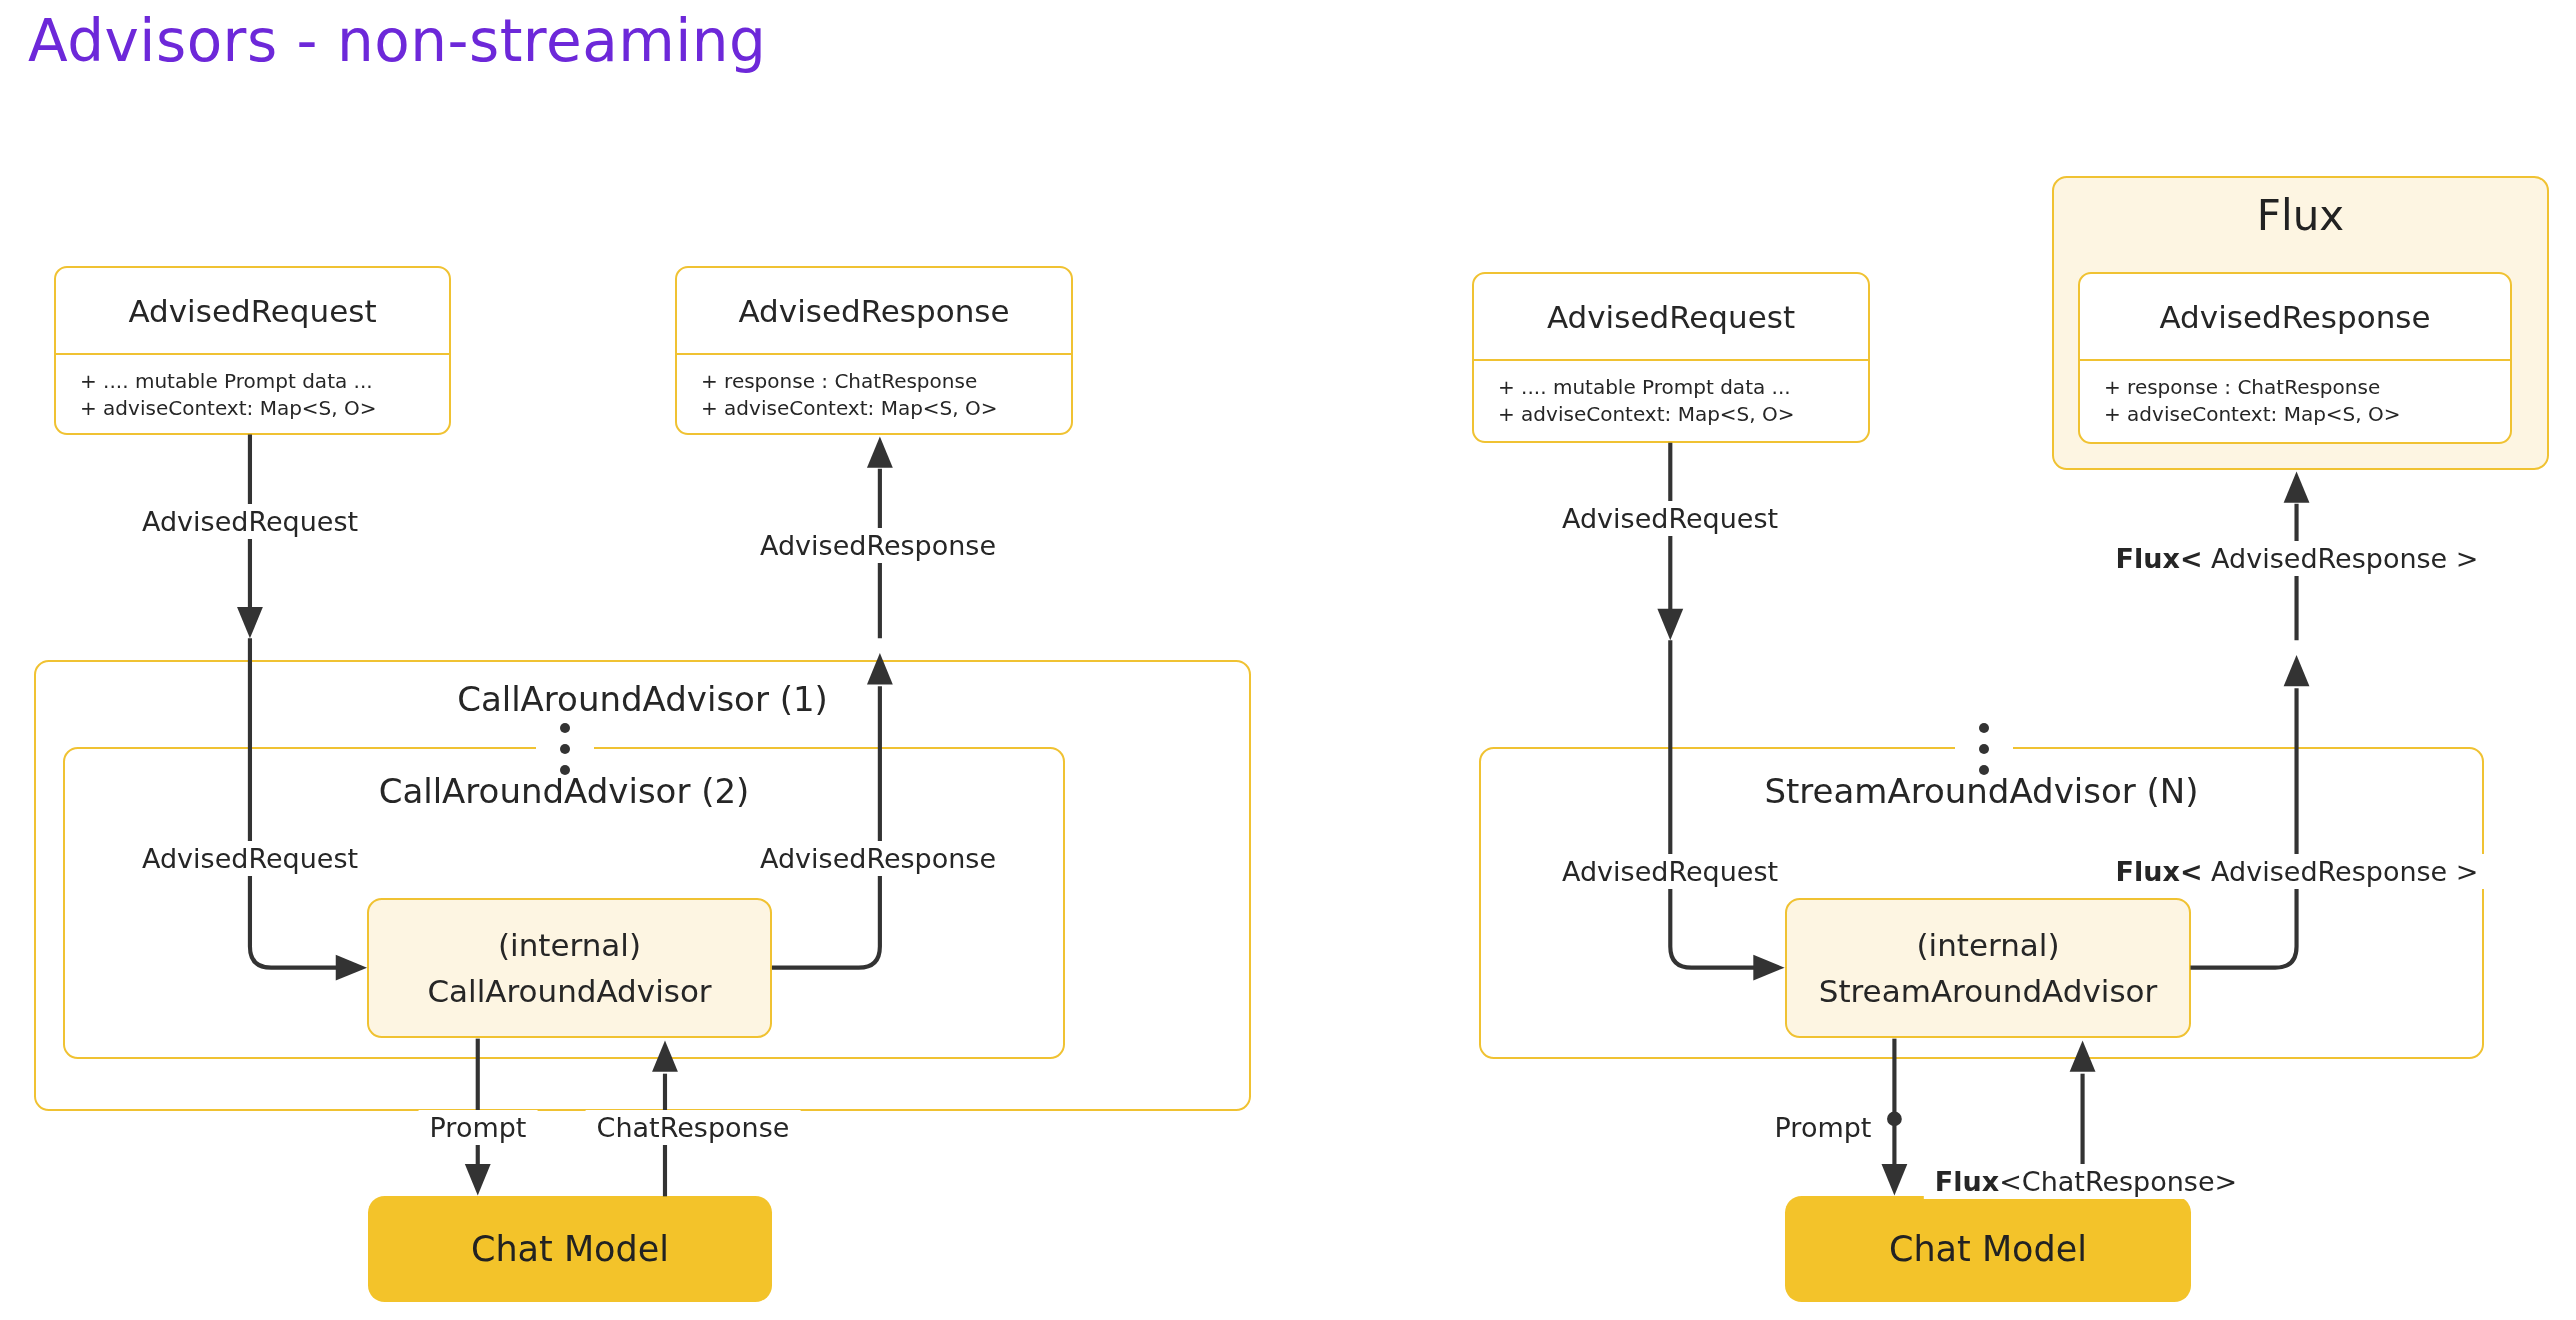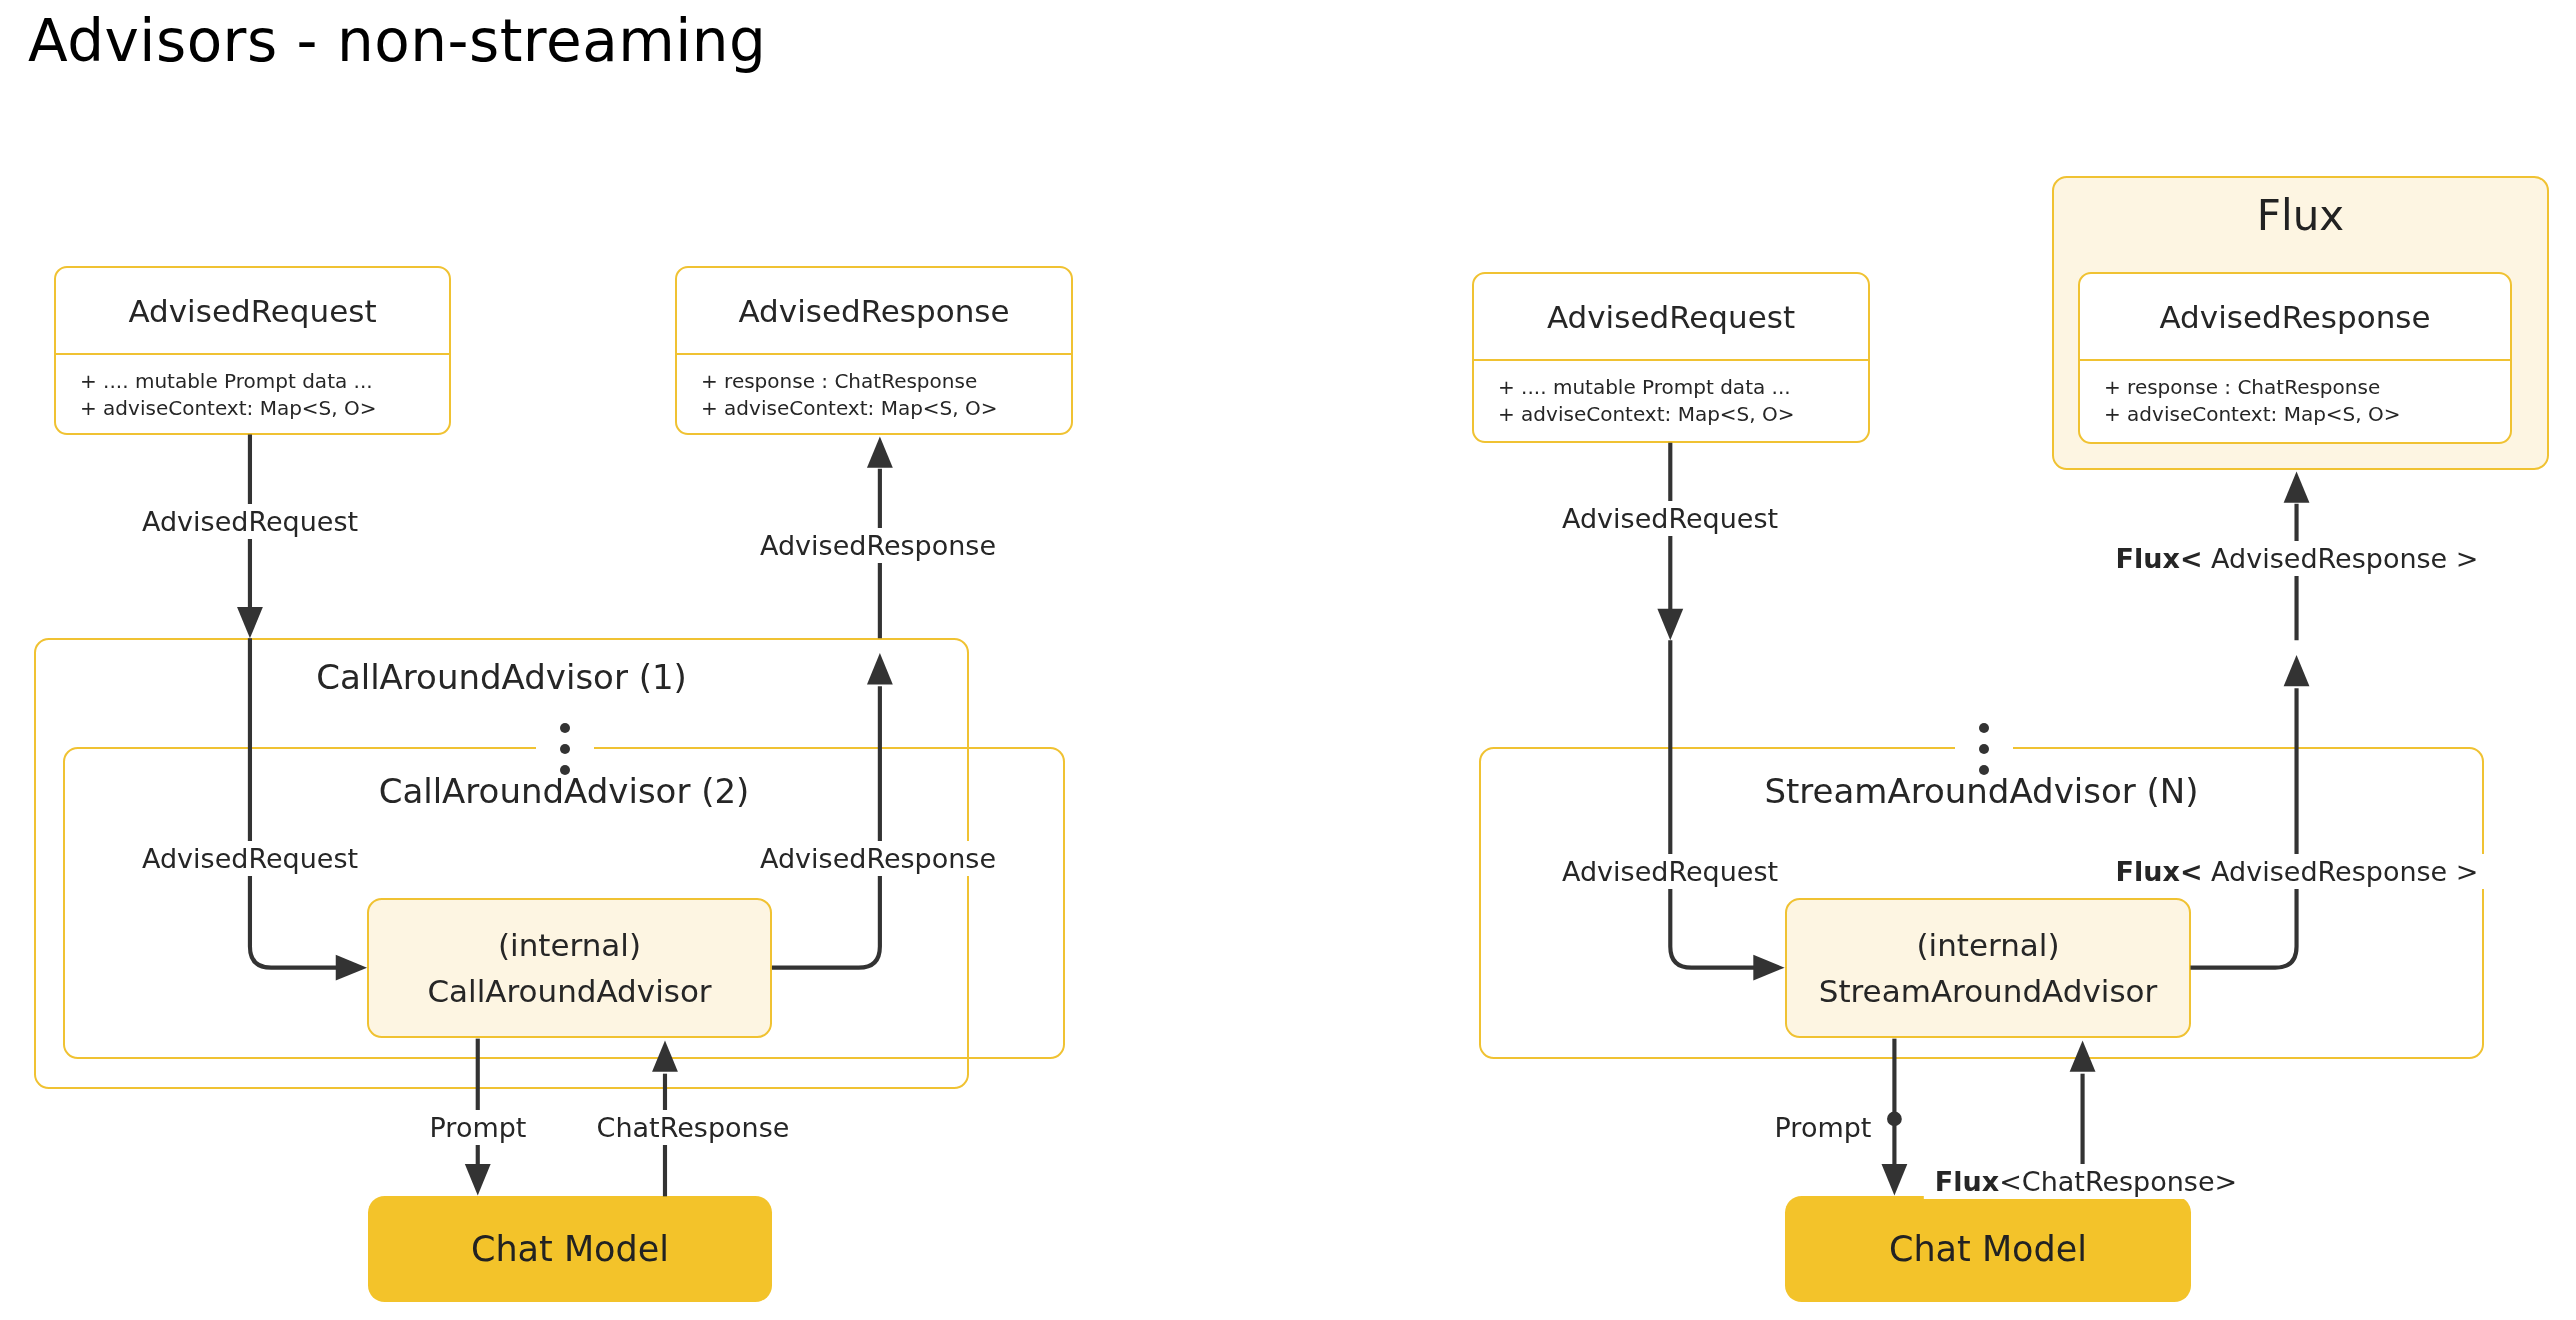--- a/index.html
+++ b/index.html
@@ -1,18 +1,18 @@
 <!DOCTYPE html>
 <html style="font-size:14.8px"><head>
 <meta charset="utf-8">
 <style>
   html,body{margin:0;padding:0;background:#fff;}
   .canvas{position:relative;width:2576px;height:1321px;background:#ffffff;
           font-family:"DejaVu Sans","Liberation Sans",sans-serif;color:#262626;overflow:hidden;}
-  .diagram-title{position:absolute;font-size:58px;color:#000000;letter-spacing:0.5px;}
+  .diagram-title{position:absolute;font-size:58px;color:#6d28d9;letter-spacing:0.5px;}
   
   .class-box{position:absolute;background:#fff;border:2.8px solid #F0C232;border-radius:13px;box-sizing:border-box;z-index:1;}
   .class-box .cb-title{height:85px;display:flex;align-items:center;justify-content:center;
                        font-size:31px;border-bottom:2.8px solid #F0C232;}
   .class-box .cb-fields{padding:13px 24px 0;font-size:20px;line-height:27px;}
   
   .container-box{position:absolute;border:2.8px solid #F0C232;border-radius:14.8px;box-sizing:border-box;background:transparent;z-index:1;}
   .container-label{position:absolute;left:0;width:100%;text-align:center;font-size:34px;color:#262626;}
   
   .cream-box{position:absolute;background:#FDF5E2;border:2.8px solid #F0C232;border-radius:14.8px;box-sizing:border-box;
@@ -50,21 +50,21 @@
   </div>
 
   <div class="class-box" style="left:675px;top:266px;width:398px;height:169px;">
     <div class="cb-title">AdvisedResponse</div>
     <div class="cb-fields">
       <div>+ response : ChatResponse</div>
       <div>+ adviseContext: Map&lt;S, O&gt;</div>
     </div>
   </div>
 
-  <div class="container-box" style="left:34px;top:638px;width:935px;height:451px;">
+  <div class="container-box" style="left:34px;top:660px;width:1217px;height:451px;">
     <div class="container-label" style="top:16.6px;">CallAroundAdvisor (1)</div>
   </div>
 
   <div class="container-box" style="left:63px;top:747px;width:1002px;height:312px;">
     <div class="container-label" style="top:22px;text-align:center;">CallAroundAdvisor (2)</div>
   </div>
 
   <div class="dots" style="left:565px;top:719px;">
     <span></span>
       <span></span>

